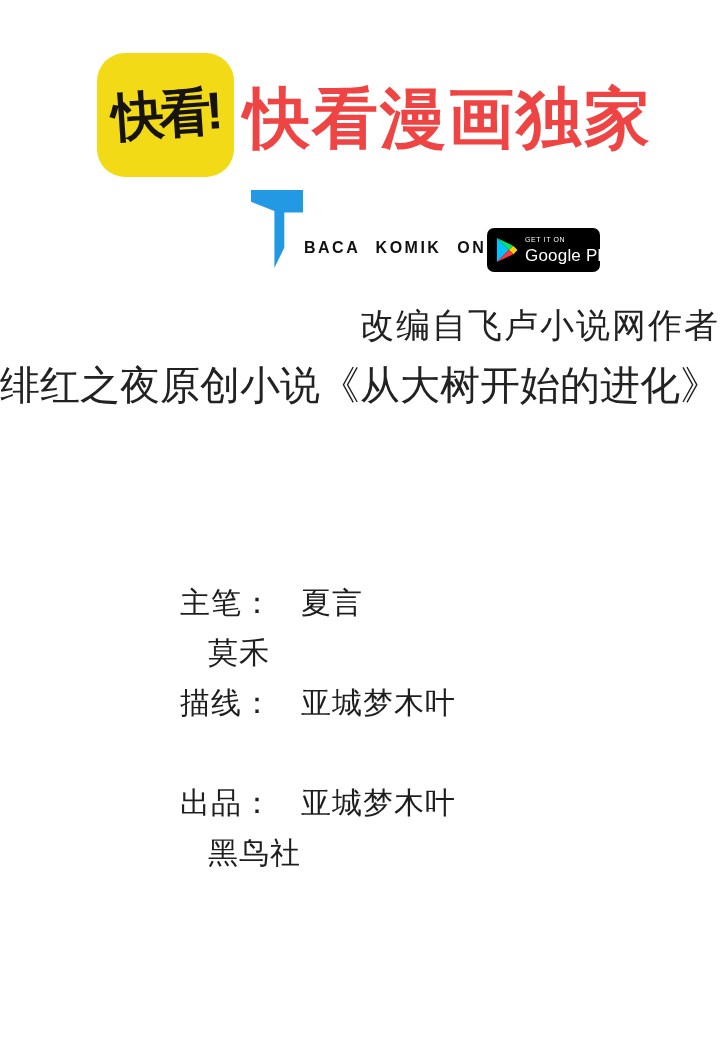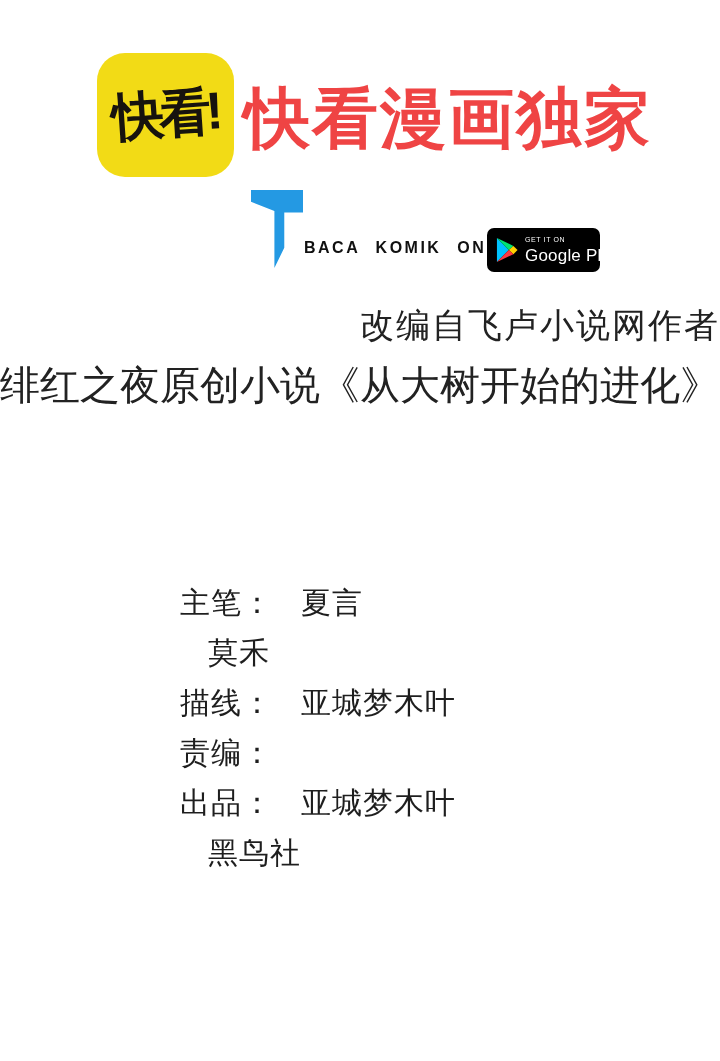--- a/index.html
+++ b/index.html
@@ -109,21 +109,20 @@
       <span class="credit-value">夏言</span>
     </div>
     <div class="credit-row">
       <span class="credit-value">莫禾</span>
     </div>
     <div class="credit-row">
       <span class="credit-label">描线：</span>
       <span class="credit-value">亚城梦木叶</span>
     </div>
     <div class="credit-row">
-      <span class="credit-label">责编：</span>
     </div>
     <div class="credit-row">
       <span class="credit-label">出品：</span>
       <span class="credit-value">亚城梦木叶</span>
     </div>
     <div class="credit-row">
       <span class="credit-value">黑鸟社</span>
     </div>
   </div>
 

